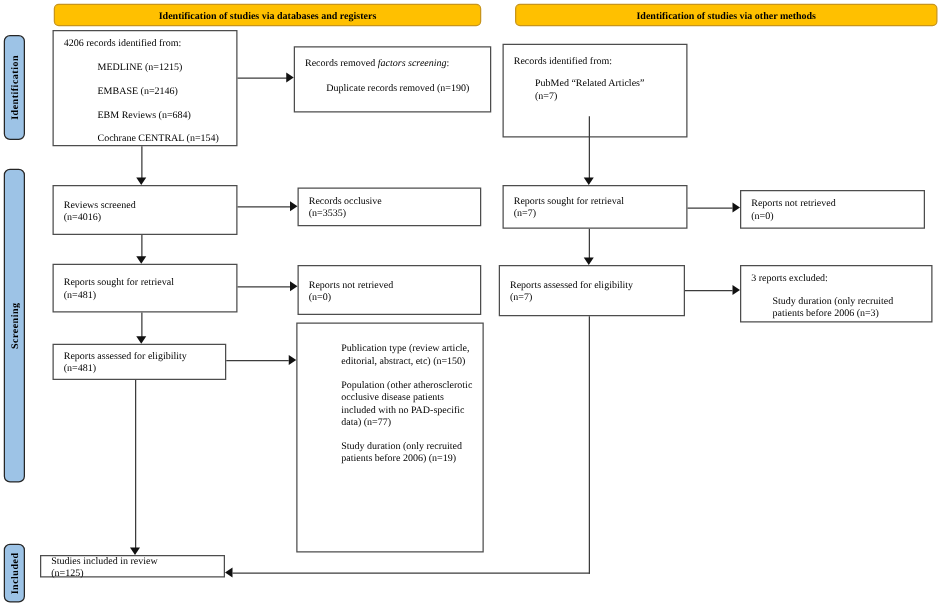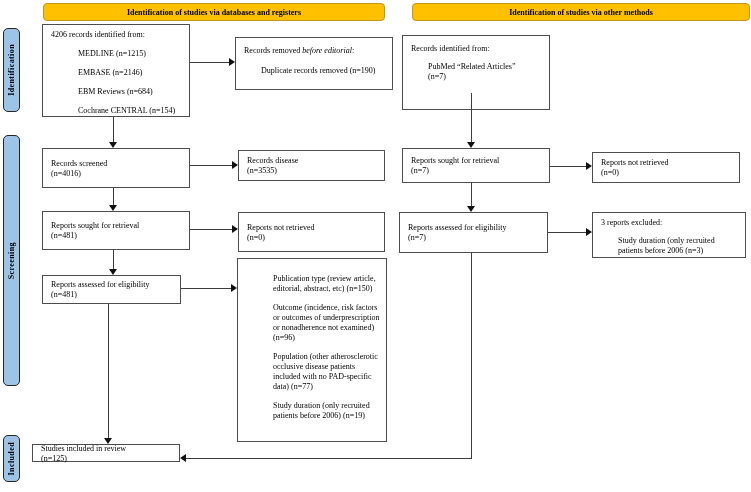--- a/index.html
+++ b/index.html
@@ -62,52 +62,51 @@
 
   <div class="box" style="left:42px;top:24px;width:148px;height:93px;">
     <div>4206 records identified from:</div>
     <div class="ind gap">MEDLINE (n=1215)</div>
     <div class="ind gap">EMBASE (n=2146)</div>
     <div class="ind gap">EBM Reviews (n=684)</div>
     <div class="ind gap">Cochrane CENTRAL (n=154)</div>
   </div>
 
   <div class="box" style="left:235px;top:37px;width:158px;height:53px;padding-top:8px;">
-    <div><span>Records removed </span><i>before editorial</i><span>:</span></div>
+    <div><span>Records removed </span><i>factors screening</i><span>:</span></div>
     <div class="ind" style="margin-top:10px;">Duplicate records removed (n=190)</div>
   </div>
 
   <div class="box vc" style="left:42px;top:148px;width:148px;height:40px;">
-    <div>Records screened</div>
+    <div>Reviews screened</div>
     <div>(n=4016)</div>
   </div>
 
   <div class="box vc" style="left:238px;top:150px;width:147px;height:31px;">
-    <div>Records disease</div>
+    <div>Records occlusive</div>
     <div>(n=3535)</div>
   </div>
 
   <div class="box vc" style="left:42px;top:211px;width:148px;height:39px;">
     <div>Reports sought for retrieval</div>
     <div>(n=481)</div>
   </div>
 
   <div class="box vc" style="left:238px;top:212px;width:147px;height:40px;">
     <div>Reports not retrieved</div>
     <div>(n=0)</div>
   </div>
 
   <div class="box vc" style="left:42px;top:275px;width:139px;height:29px;">
     <div>Reports assessed for eligibility</div>
     <div>(n=481)</div>
   </div>
 
   <div class="box" style="left:237px;top:258px;width:150px;height:184px;padding-top:6px;">
     <div class="ind gap">Publication type (review article, editorial, abstract, etc) (n=150)</div>
-    <div class="ind gap">Outcome (incidence, risk factors or outcomes of underprescription or nonadherence not examined) (n=96)</div>
     <div class="ind gap">Population (other atherosclerotic occlusive disease patients included with no PAD-specific data) (n=77)</div>
     <div class="ind gap">Study duration (only recruited patients before 2006) (n=19)</div>
   </div>
 
   <div class="box vc" style="left:32px;top:444px;width:148px;height:18px;">
     <div>Studies included in review</div>
     <div>(n=125)</div>
   </div>
 
   <div class="box" style="left:402px;top:35px;width:148px;height:75px;padding-top:8px;">

